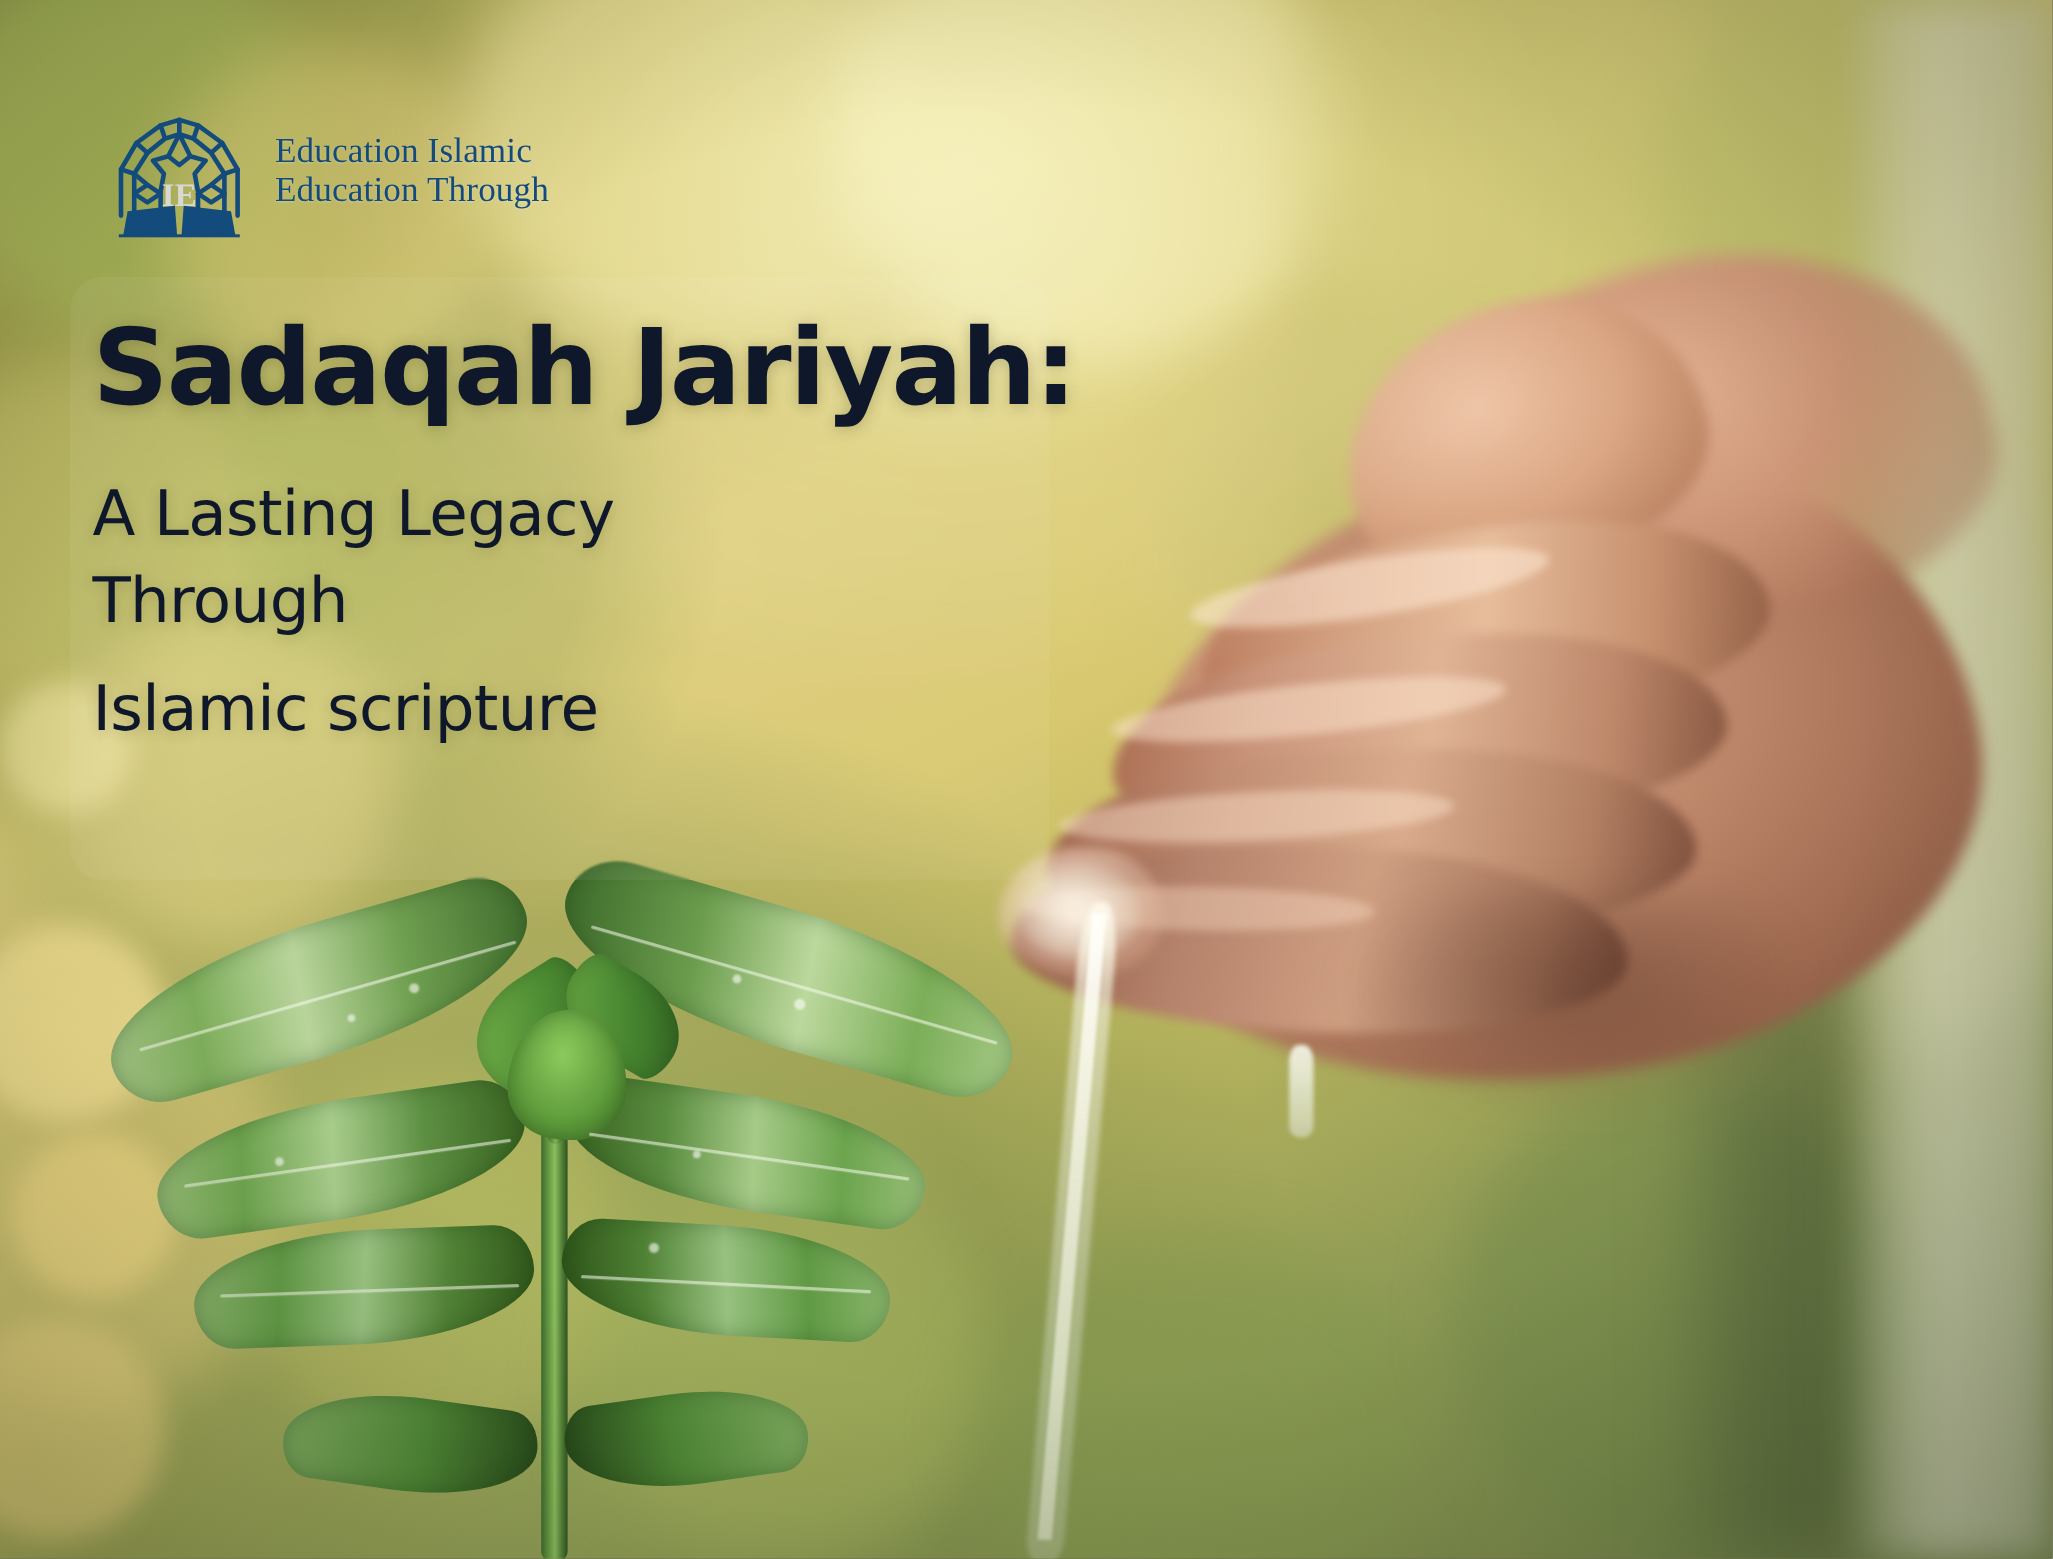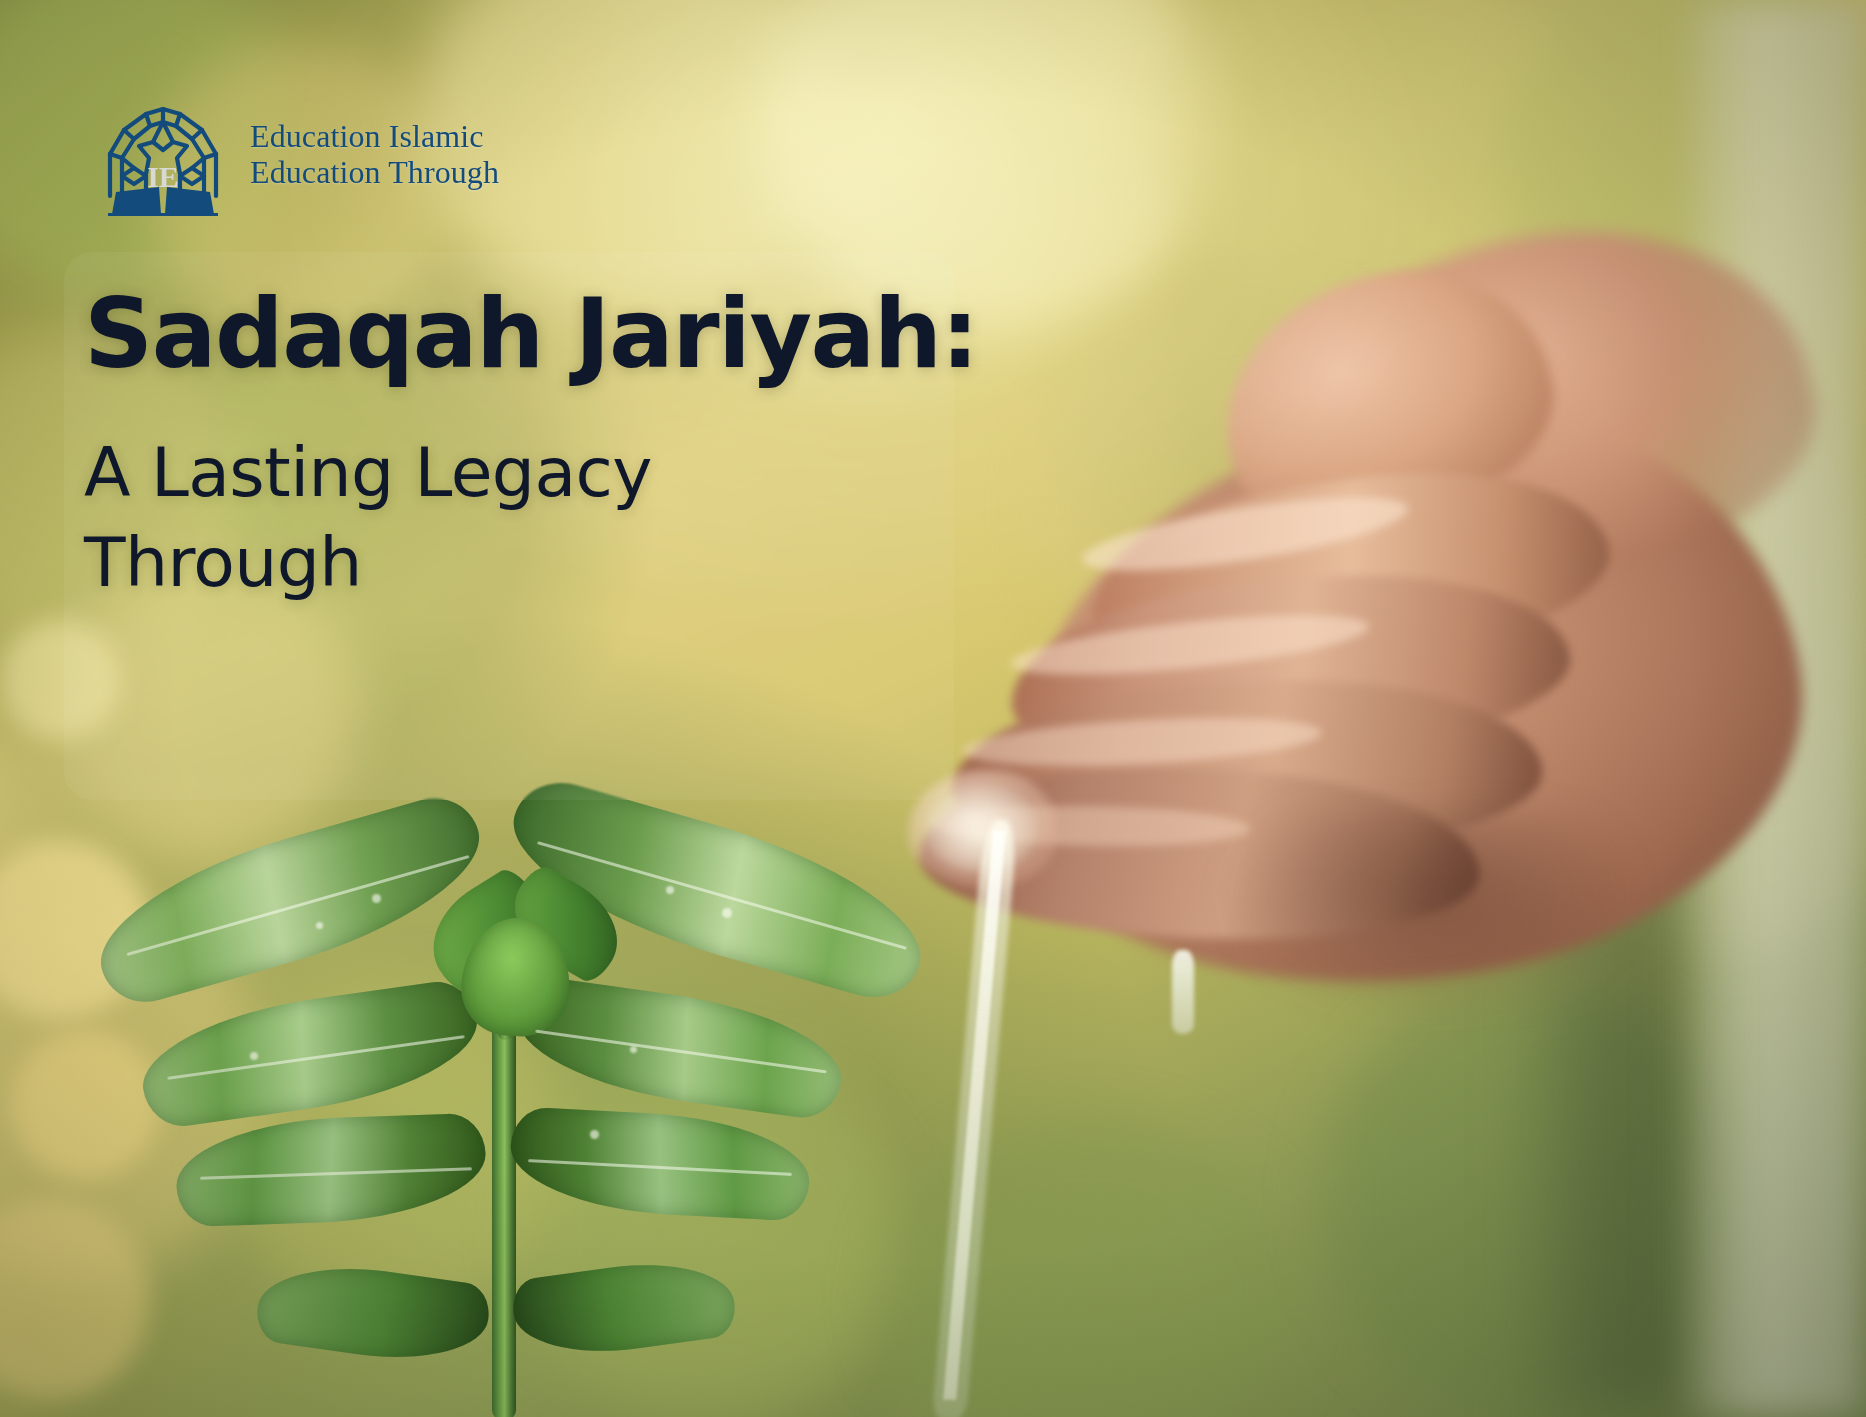--- a/index.html
+++ b/index.html
@@ -280,21 +280,21 @@
     font-weight:700;
     font-size:96px;
     line-height:1.05;
     letter-spacing:-1.5px;
     text-shadow:0 2px 14px rgba(60,60,20,.28);
     white-space:nowrap;
   }
   .sub {
     font-family:"DejaVu Sans", sans-serif;
     font-weight:400;
-    font-size:68px;
+    font-size:57px;
     line-height:1.0;
     letter-spacing:-0.6px;
     text-shadow:0 2px 12px rgba(60,60,20,.22);
     white-space:nowrap;
   }
   #sub1 { margin-top:54px; }
   #sub2 { margin-top:22px; }
   #sub3 { margin-top:42px; }
 </style>
 </head>
@@ -426,15 +426,16 @@
     <div id="logo-words">
       <span class="l1">Education Islamic</span>
       <span class="l2">Education Through</span>
     </div>
   </div>
 
   <div id="copy">
     <div id="title">Sadaqah Jariyah:</div>
     <div id="sub1" class="sub">A Lasting Legacy</div>
     <div id="sub2" class="sub">Through</div>
+    <div id="sub3" class="sub">Islamic scripture</div>
   </div>
 
 </div>
 
 </body></html>

